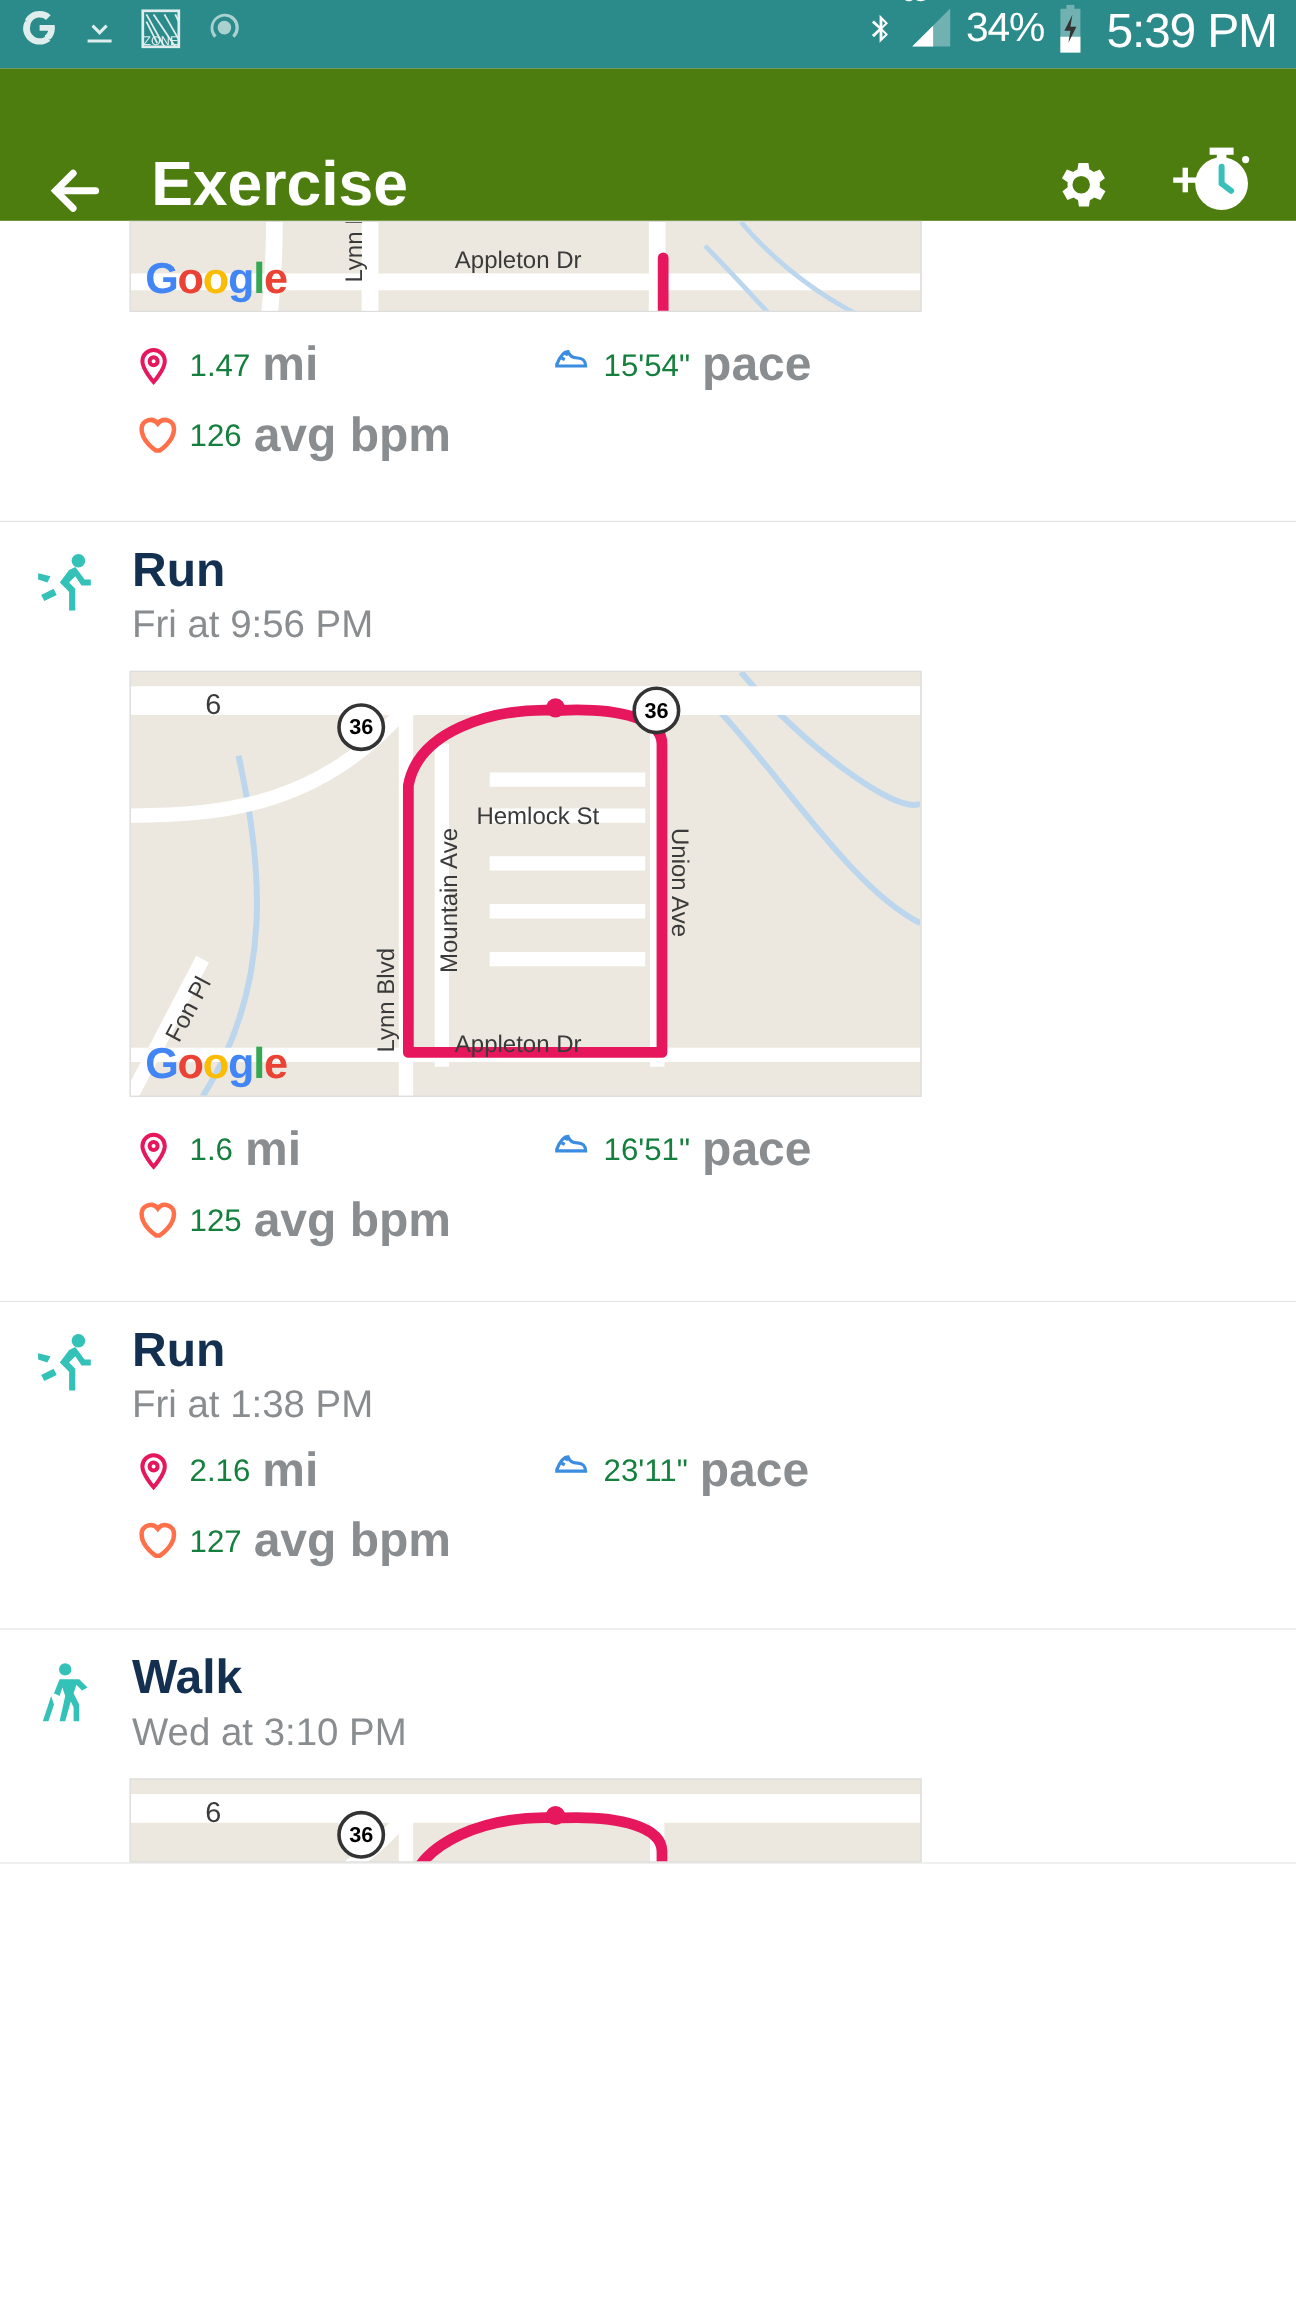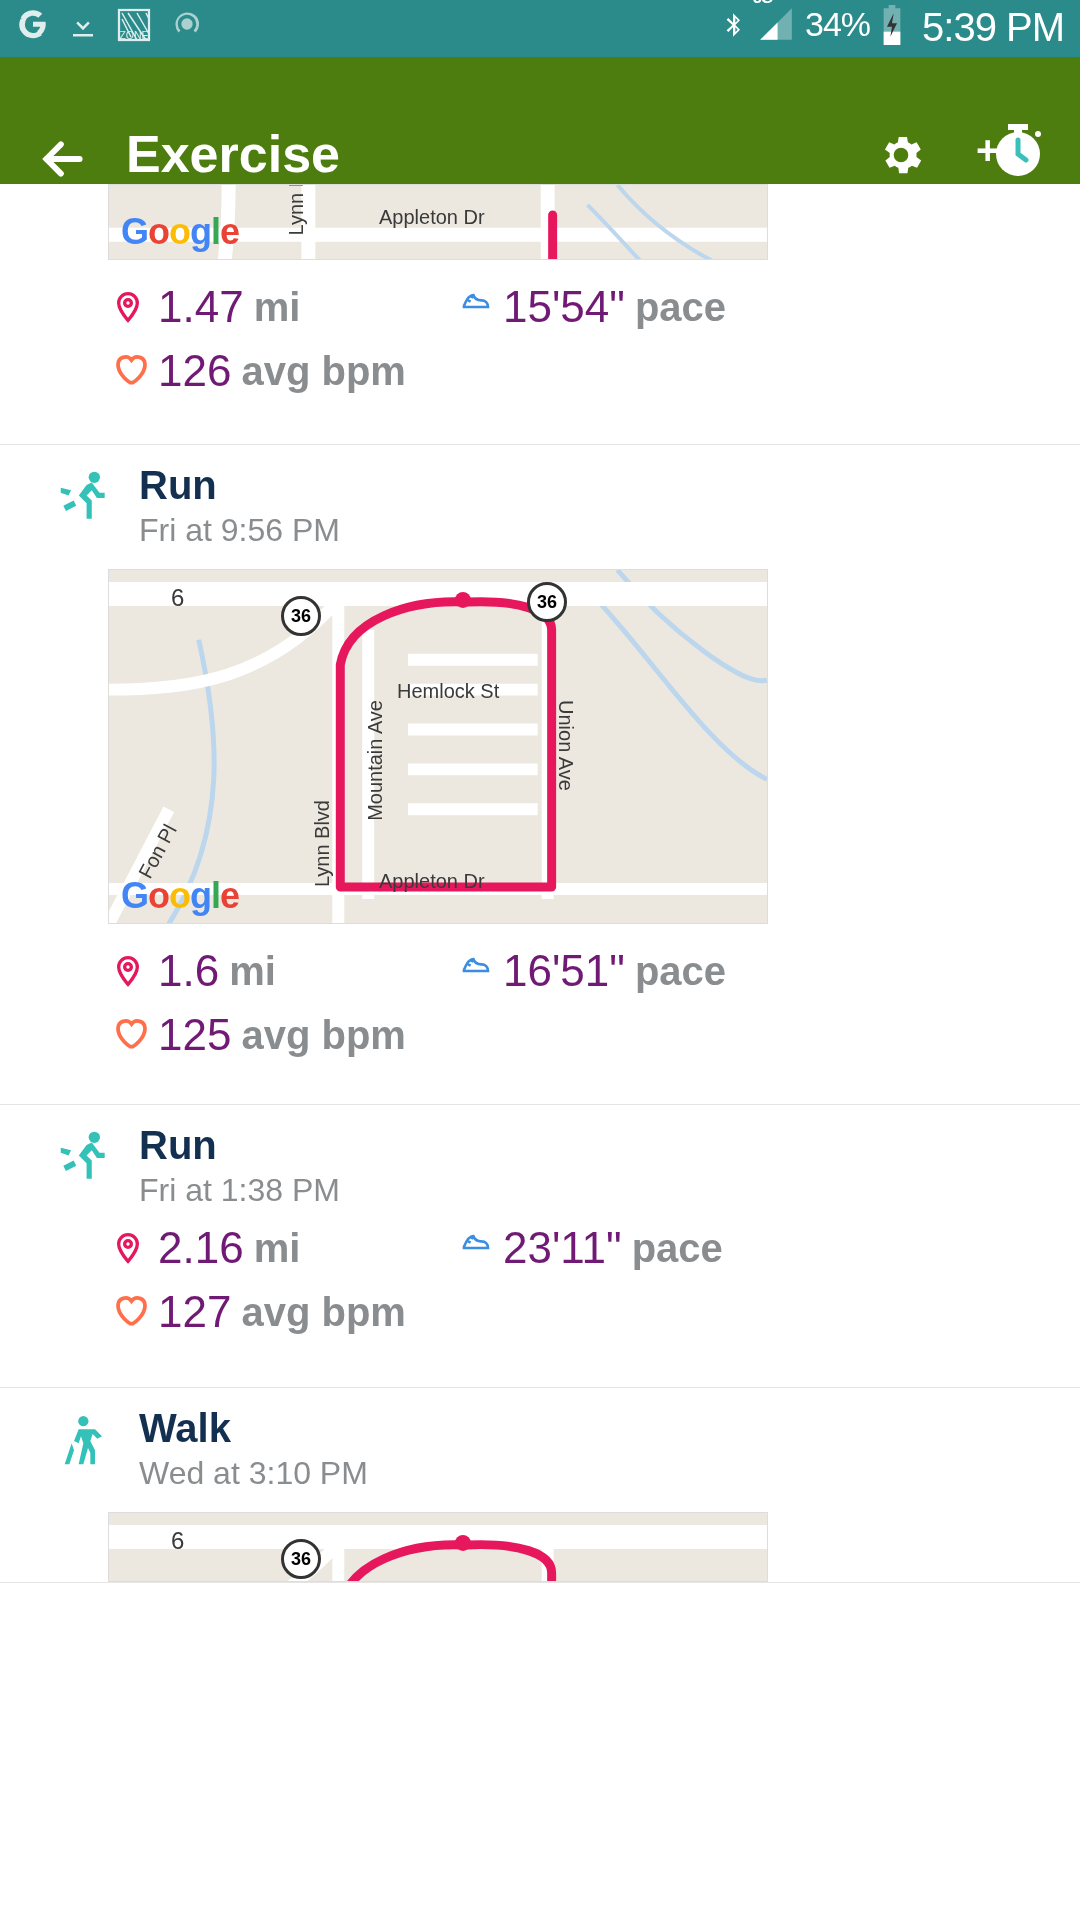--- a/index.html
+++ b/index.html
@@ -14,38 +14,38 @@
 
 
 .app-bar { height:127px; background:#4d7c0f; display:flex; align-items:flex-end; padding:0 38px; }
 .app-bar .back { width:50px; height:50px; }
 .app-bar .title { color:#fff; font-size:52px; font-weight:600; margin-left:38px; flex:1; }
 .app-bar .gear { margin-right:46px; }
 
 
 .list { height:1736px; overflow:hidden; }
 .item { border-bottom:1px solid #e5e5e5; }
-.row-head { display:flex; padding:18px 0 0 24px;margin-left:29px; }
+.row-head { display:flex; padding:18px 0 0 24px; }
 .act-icon { width:62px; height:62px; margin-right:24px; margin-top:4px; }
 .head-text .t { color:#143050; font-size:40px; font-weight:700; }
 .head-text .d { color:#8a8d8f; font-size:32px; margin-top:4px; }
 
 
 .map { margin:20px 0 0 108px; width:660px; background:#ece8df; position:relative; overflow:hidden; border:1px solid #ddd; }
 .route { position:absolute; inset:0; }
 .glogo { position:absolute; left:12px; bottom:6px; font-size:36px; font-weight:700; letter-spacing:-1px; }
 .glogo span:nth-child(1){color:#4285F4}.glogo span:nth-child(2){color:#EA4335}.glogo span:nth-child(3){color:#FBBC05}.glogo span:nth-child(4){color:#4285F4}.glogo span:nth-child(5){color:#34A853}.glogo span:nth-child(6){color:#EA4335}
 .street-label { position:absolute; font-size:20px; color:#3a3a3a; font-weight:500; }
 .route-shield { position:absolute; width:40px; height:40px; border:3px solid #333; border-radius:50%; background:#fff; display:flex; align-items:center; justify-content:center; font-size:18px; font-weight:700; }
 
 
 .stats { padding:22px 0 30px 112px; display:flex; flex-wrap:wrap; }
 .stat { width:345px; display:flex; align-items:center; margin-bottom:14px; }
 .stat .ic { width:36px; height:40px; margin-right:10px; flex-shrink:0; }
-.stat .val { color:#701a75; font-size:44px; font-weight:400; }
+.stat .val { color:#15803d; font-size:26px; font-weight:400; }
 .stat .unit { color:#8a8d8f; font-size:40px; margin-left:10px;font-weight:bold; }
 
 
 .cardio { margin:0 0 0 108px; width:660px; height:52px; display:flex; position:relative; }
 .cardio .seg1{background:#ffb400;width:16%}
 .cardio .seg2{background:#f37f1f;width:43%}
 .cardio .seg3{background:#f43838;flex:1}
 .cardio .lbl { position:absolute; top:0; height:52px; display:flex; align-items:center; color:#fff; font-size:36px; left:118px; }
 </style>
 </head>

